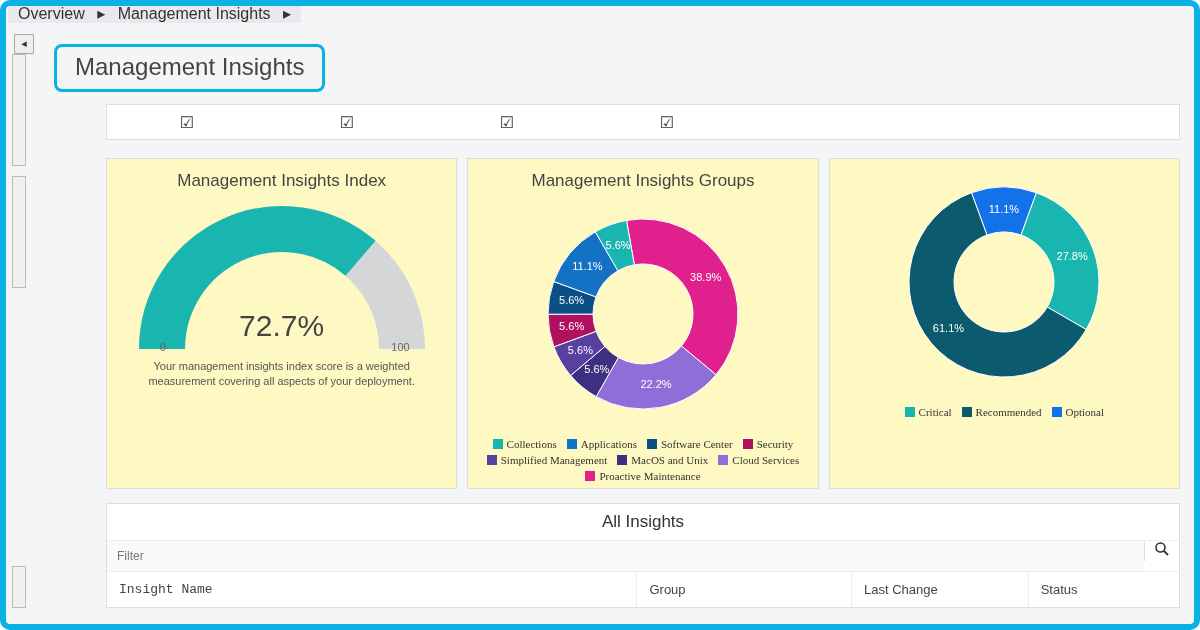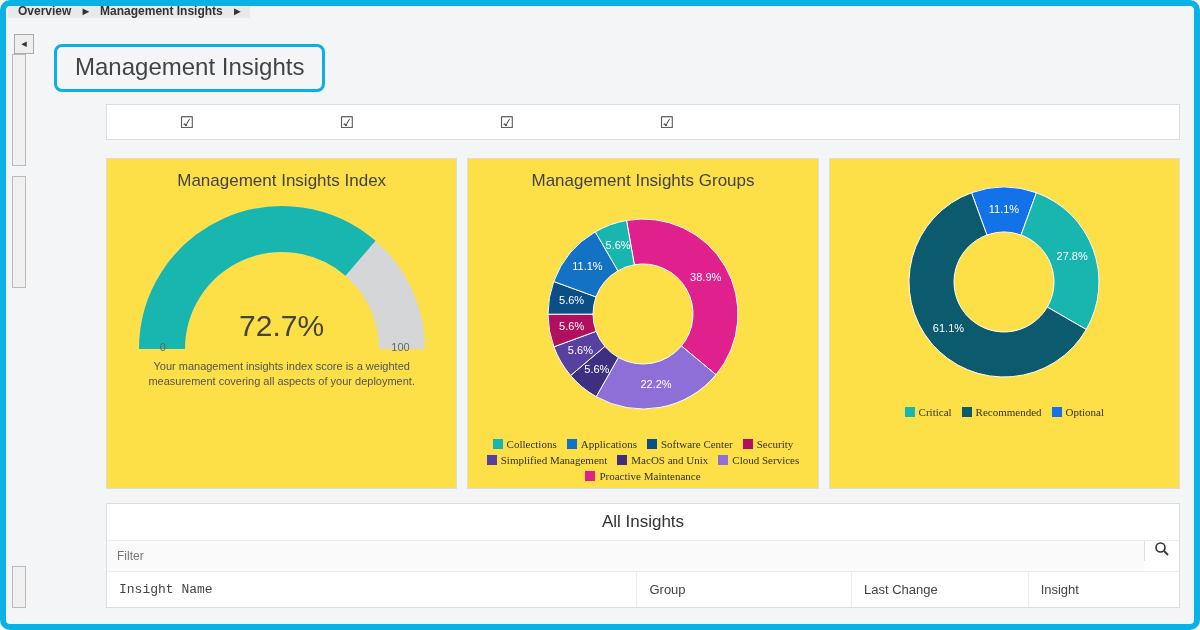--- a/index.html
+++ b/index.html
@@ -1,27 +1,27 @@
 <!DOCTYPE html>
 <html><head>
 <meta charset="utf-8">
 <style>
   html,body{margin:0;padding:0;font-family:"Segoe UI",Arial,sans-serif;background:#fff;color:#333;}
   .page{width:1200px;height:630px;box-sizing:border-box;border:6px solid #09b1e5;border-radius:10px;position:relative;overflow:hidden;background:#f4f5f7;}
-  .breadcrumb{position:absolute;top:-2px;left:2px;font-size:12px;color:#333;background:#e8e9ec;padding:0 6px;font-weight:bold;}
+  .breadcrumb{position:absolute;top:-2px;left:2px;font-size:16px;color:#333;background:#e8e9ec;padding:0 6px;}
   .breadcrumb span{margin:0 4px;}
   .collapse-btn{position:absolute;top:28px;left:8px;width:18px;height:18px;border:1px solid #aaa;background:#eee;font-size:11px;line-height:16px;text-align:center;}
   .left-rail{position:absolute;top:48px;left:6px;width:12px;bottom:6px;}
   .left-rail div{width:12px;height:110px;border:1px solid #bbb;background:#f0f0f0;margin-bottom:10px;}
   .title-highlight{position:absolute;top:38px;left:48px;border:3px solid #09b1e5;border-radius:8px;padding:6px 18px 8px 18px;font-size:24px;color:#444;}
   .content{position:absolute;top:98px;left:100px;right:14px;bottom:10px;}
   .checkrow{background:#fff;border:1px solid #ddd;height:34px;display:flex;align-items:center;}
   .checkrow .cb{width:160px;text-align:center;font-size:16px;}
   .cards{display:flex;gap:10px;margin-top:18px;}
-  .card{background:#fde047;border:1px solid #ddd;flex:1;padding:8px 8px 6px 8px;display:flex;flex-direction:column;align-items:center;}
+  .card{background:#fef9c3;border:1px solid #ddd;flex:1;padding:8px 8px 6px 8px;display:flex;flex-direction:column;align-items:center;}
   .card h3{margin:4px 0 8px 0;font-weight:400;font-size:17px;color:#444;}
   .gauge-wrap{position:relative;width:320px;height:150px;}
   .gauge{width:320px;height:160px;}
   .gauge-val{position:absolute;left:0;right:0;bottom:6px;text-align:center;font-size:30px;color:#444;}
   .gauge-min,.gauge-max{position:absolute;bottom:-4px;font-size:11px;color:#666;}
   .gauge-min{left:38px;} .gauge-max{right:32px;}
   .desc{font-size:11px;color:#555;text-align:center;margin:10px 12px 6px 12px;line-height:1.4;}
   .donut{width:230px;height:230px;}
   .donut-label{font-size:11px;fill:#fff;}
   .legend{display:flex;flex-wrap:wrap;justify-content:center;gap:4px 10px;font-size:11px;margin-top:9px;font-family:Liberation Serif, serif;}
@@ -141,18 +141,18 @@
           <svg width="16" height="16" viewBox="0 0 16 16">
               <circle cx="6.5" cy="6.5" r="4.5" fill="none" stroke="#333" stroke-width="1.6"></circle>
               <line x1="10" y1="10" x2="14" y2="14" stroke="#333" stroke-width="1.8"></line>
             </svg>
         </div>
       </div>
       <div class="thead">
         <div class="col-name">Insight Name</div>
         <div class="col-group">Group</div>
         <div class="col-last">Last Change</div>
-        <div class="col-status">Insight</div>
+        <div class="col-status">Status</div>
       </div>
     </div>
 
   </div>
 </div>
 
 </body></html>

